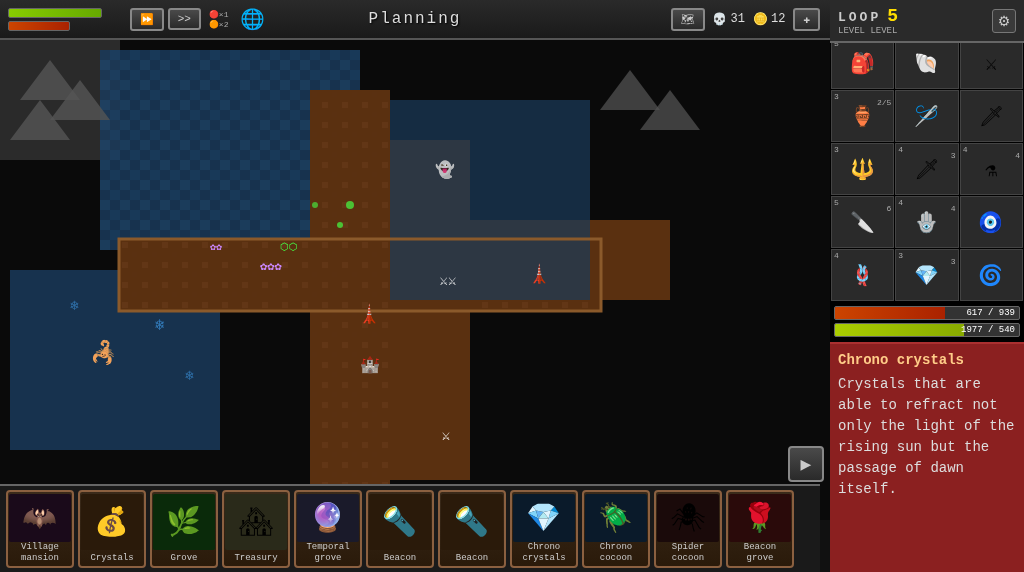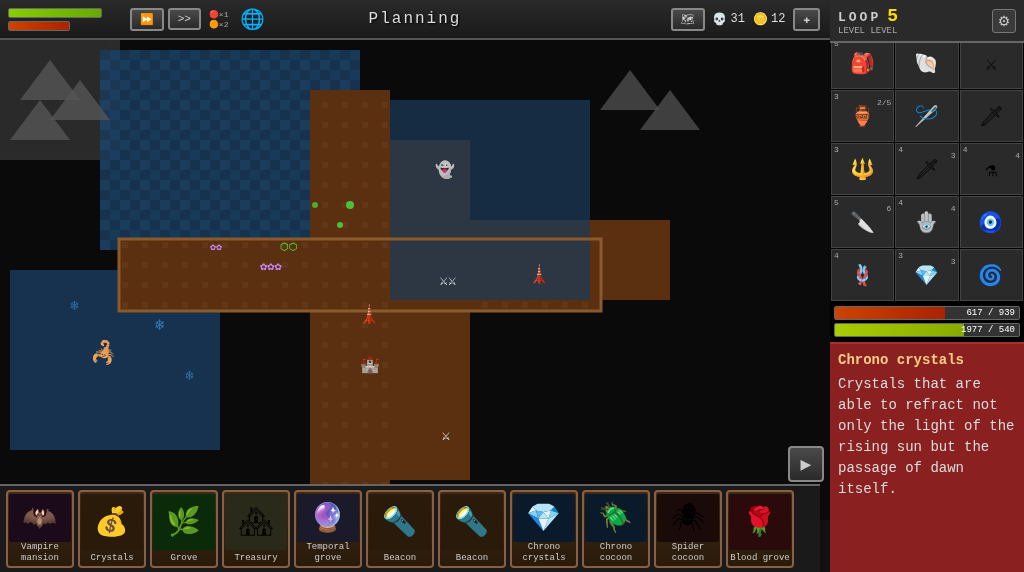--- a/index.html
+++ b/index.html
@@ -461,21 +461,21 @@
     <text x="155" y="290" font-size="16" fill="#44aaff" opacity="0.6">❄</text>
     <text x="185" y="340" font-size="14" fill="#44aaff" opacity="0.5">❄</text>
     <text x="70" y="270" font-size="14" fill="#44aaff" opacity="0.5">❄</text>
   </svg>
 
   <div id="bottom-strip">
   <div class="card">
       <div class="card-image card-vampire">
         <span style="font-size:28px;">🦇</span>
       </div>
-      <div class="card-label">Vampire mansion</div>
+      <div class="card-label">Village mansion</div>
     </div>
       <div class="card">
       <div class="card-image card-treasury">
         <span style="font-size:28px;">💰</span>
       </div>
       <div class="card-label">Crystals</div>
     </div>
       <div class="card">
       <div class="card-image card-grove">
         <span style="font-size:28px;">🌿</span>
@@ -521,21 +521,21 @@
       <div class="card">
       <div class="card-image card-spider">
         <span style="font-size:28px;">🕷</span>
       </div>
       <div class="card-label">Spider cocoon</div>
     </div>
       <div class="card">
       <div class="card-image card-blood">
         <span style="font-size:28px;">🌹</span>
       </div>
-      <div class="card-label">Blood grove</div>
+      <div class="card-label">Beacon grove</div>
     </div>
     </div>
 </div>
 
 <div id="loop-header">
   <div style="display:flex;flex-direction:column;align-items:flex-start;">
     <div style="display:flex;align-items:baseline;gap:6px;">
       <span class="loop-text">LOOP</span>
       <span class="loop-num">5</span>
     </div>

